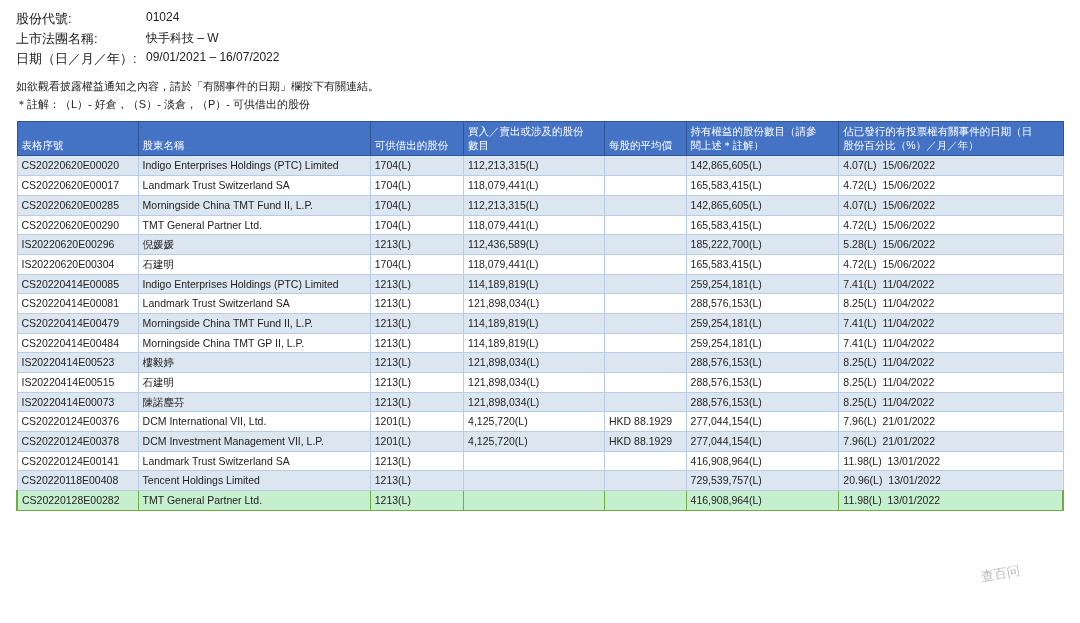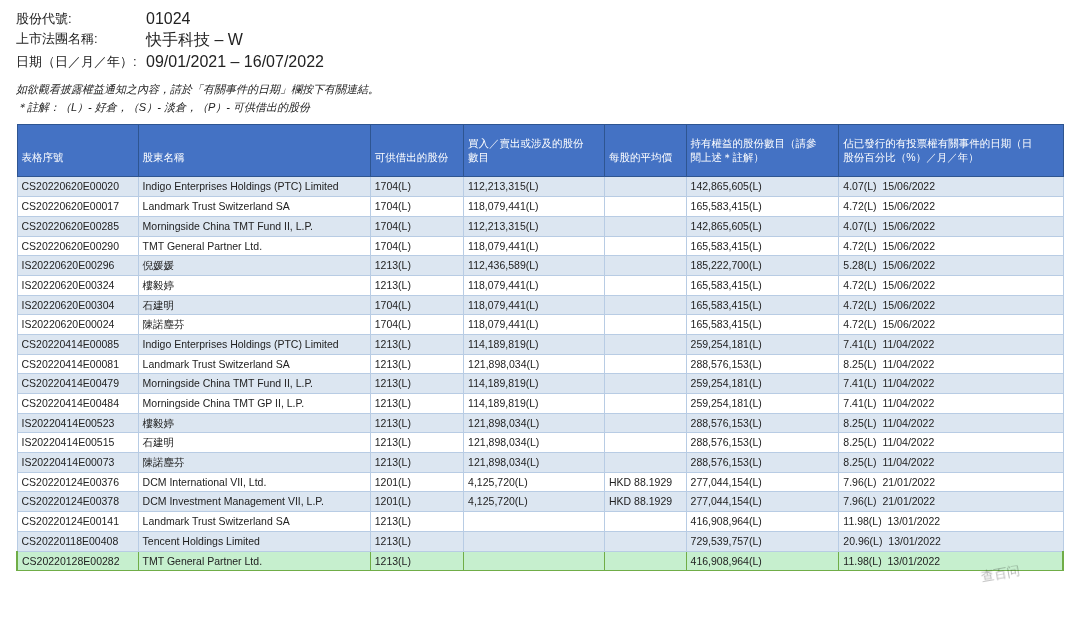--- a/index.html
+++ b/index.html
@@ -17,38 +17,37 @@
       display: flex;
       margin-bottom: 2px;
     }
     .header-label {
       width: 130px;
       color: #222;
       font-size: 13px;
     }
     .header-value {
       color: #222;
-      font-size: 16px;
+      font-size: 12px;
     }
     .note-section {
       margin-bottom: 8px;
       font-size: 11px;
       line-height: 1.6;
-      font-style: italic;
     }
     table {
       width: 100%;
       border-collapse: collapse;
       font-size: 10.5px;
     }
     th {
       background: #4472c4;
       color: #fff;
       border: 1px solid #2e5591;
-      padding: 12px 4px;
+      padding: 3px 4px;
       text-align: left;
       font-weight: normal;
       vertical-align: bottom;
       line-height: 1.3;
     }
     td {
       border: 1px solid #b8cce4;
       padding: 2px 4px;
       vertical-align: top;
       line-height: 1.4;
@@ -158,40 +157,22 @@
       <tr>
         <td>IS20220620E00296</td>
         <td>倪媛媛</td>
         <td>1213(L)</td>
         <td>112,436,589(L)</td>
         <td></td>
         <td>185,222,700(L)</td>
         <td>5.28(L)&nbsp;&nbsp;15/06/2022</td>
       </tr>
       <tr>
-        <td>IS20220620E00324</td>
-        <td>樓毅婷</td>
-        <td>1213(L)</td>
-        <td>118,079,441(L)</td>
-        <td></td>
-        <td>165,583,415(L)</td>
-        <td>4.72(L)&nbsp;&nbsp;15/06/2022</td>
-      </tr>
-      <tr>
         <td>IS20220620E00304</td>
         <td>石建明</td>
-        <td>1704(L)</td>
-        <td>118,079,441(L)</td>
-        <td></td>
-        <td>165,583,415(L)</td>
-        <td>4.72(L)&nbsp;&nbsp;15/06/2022</td>
-      </tr>
-      <tr>
-        <td>IS20220620E00024</td>
-        <td>陳諾塵芬</td>
         <td>1704(L)</td>
         <td>118,079,441(L)</td>
         <td></td>
         <td>165,583,415(L)</td>
         <td>4.72(L)&nbsp;&nbsp;15/06/2022</td>
       </tr>
       <tr>
         <td>CS20220414E00085</td>
         <td>Indigo Enterprises Holdings (PTC) Limited</td>
         <td>1213(L)</td>

